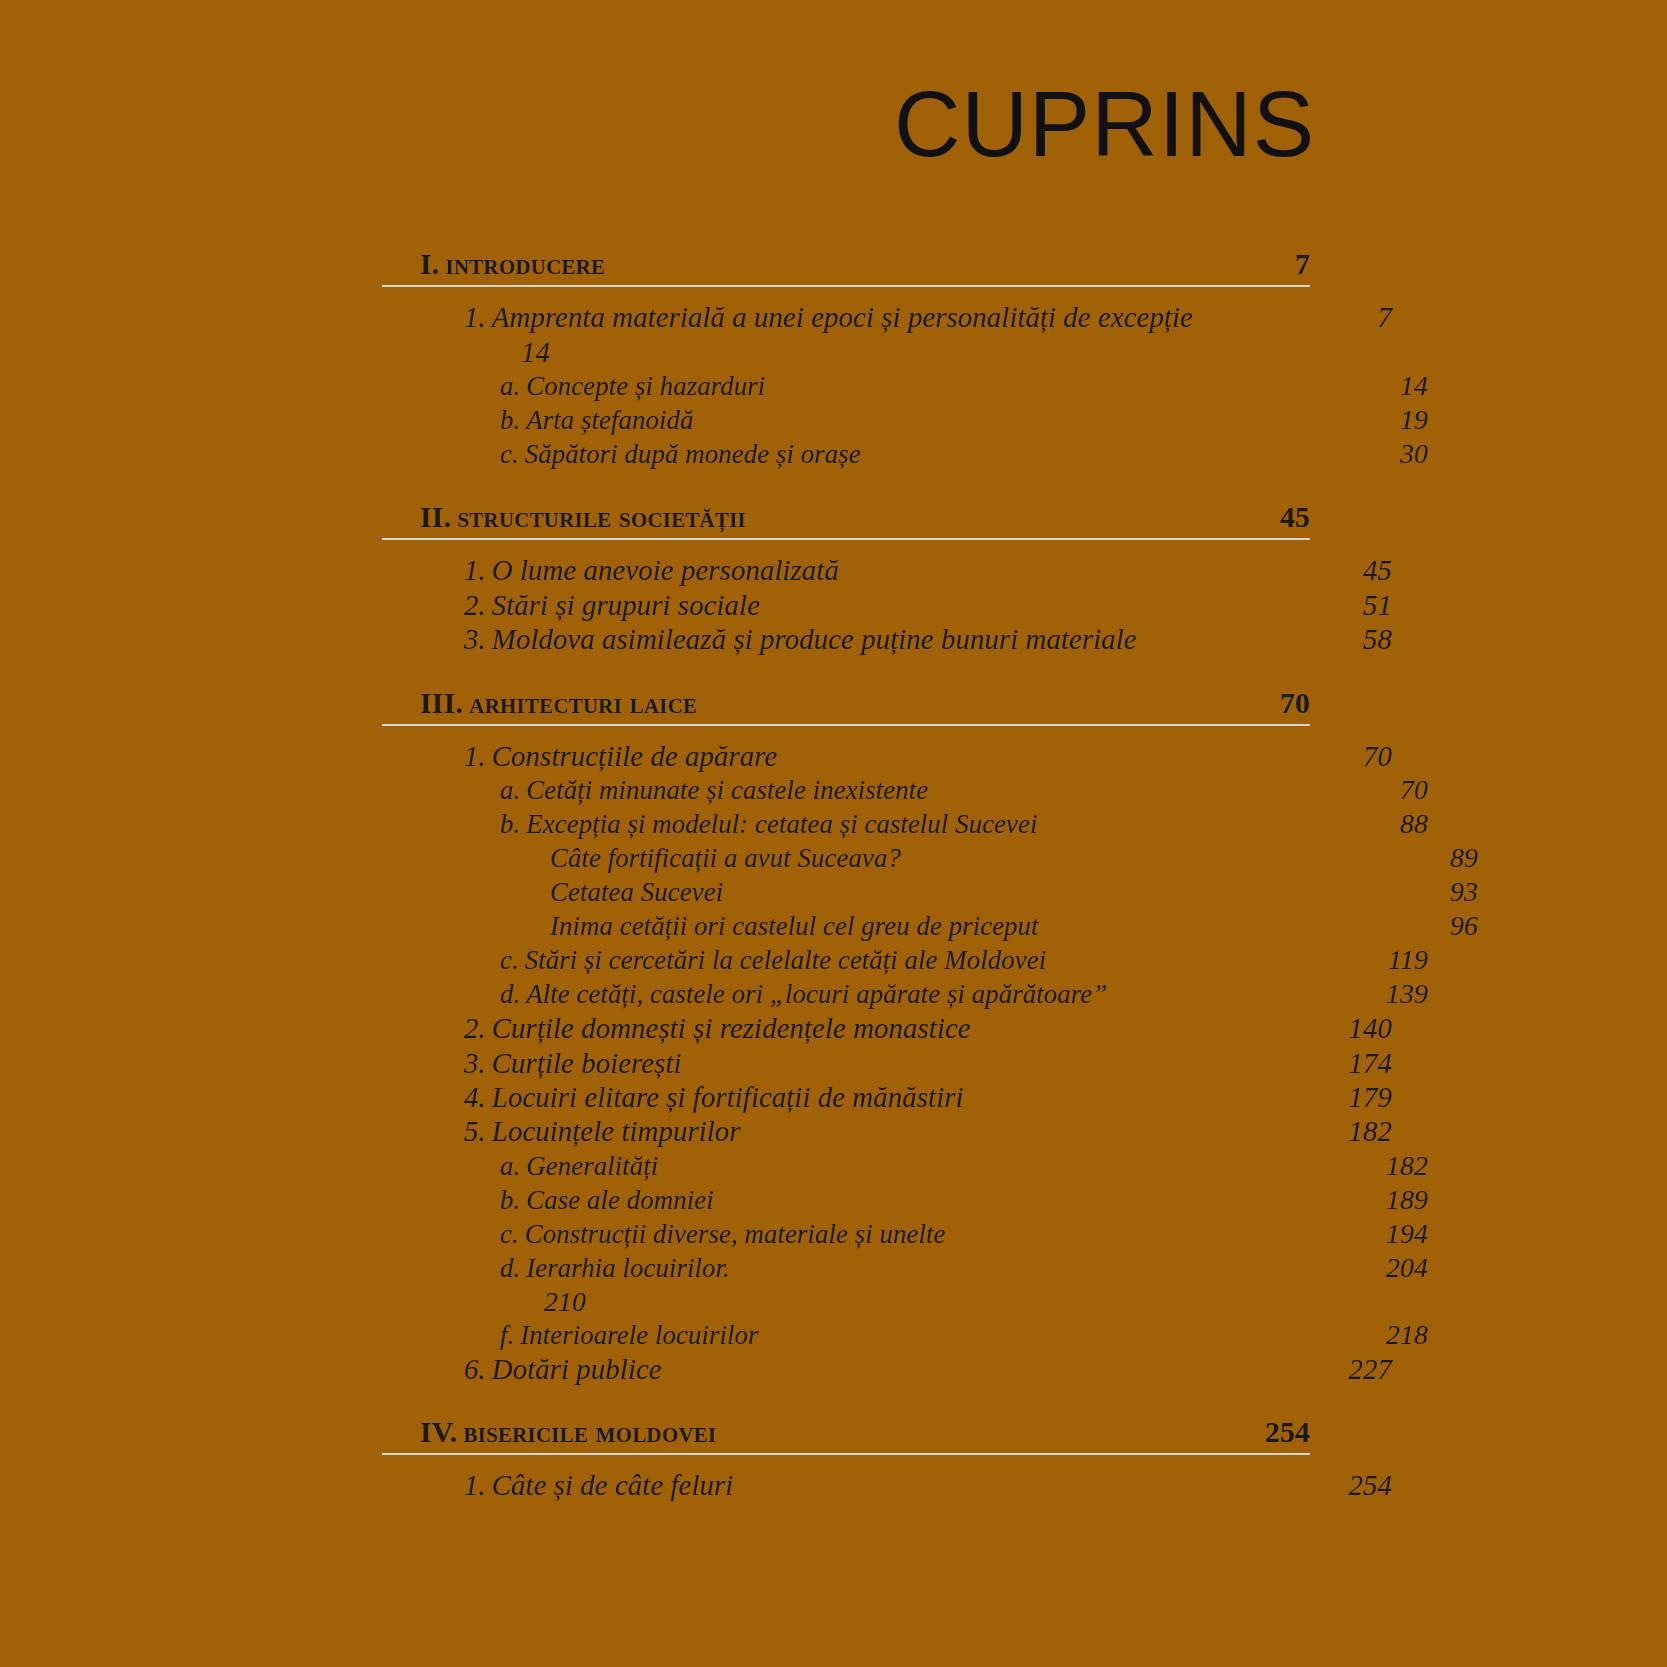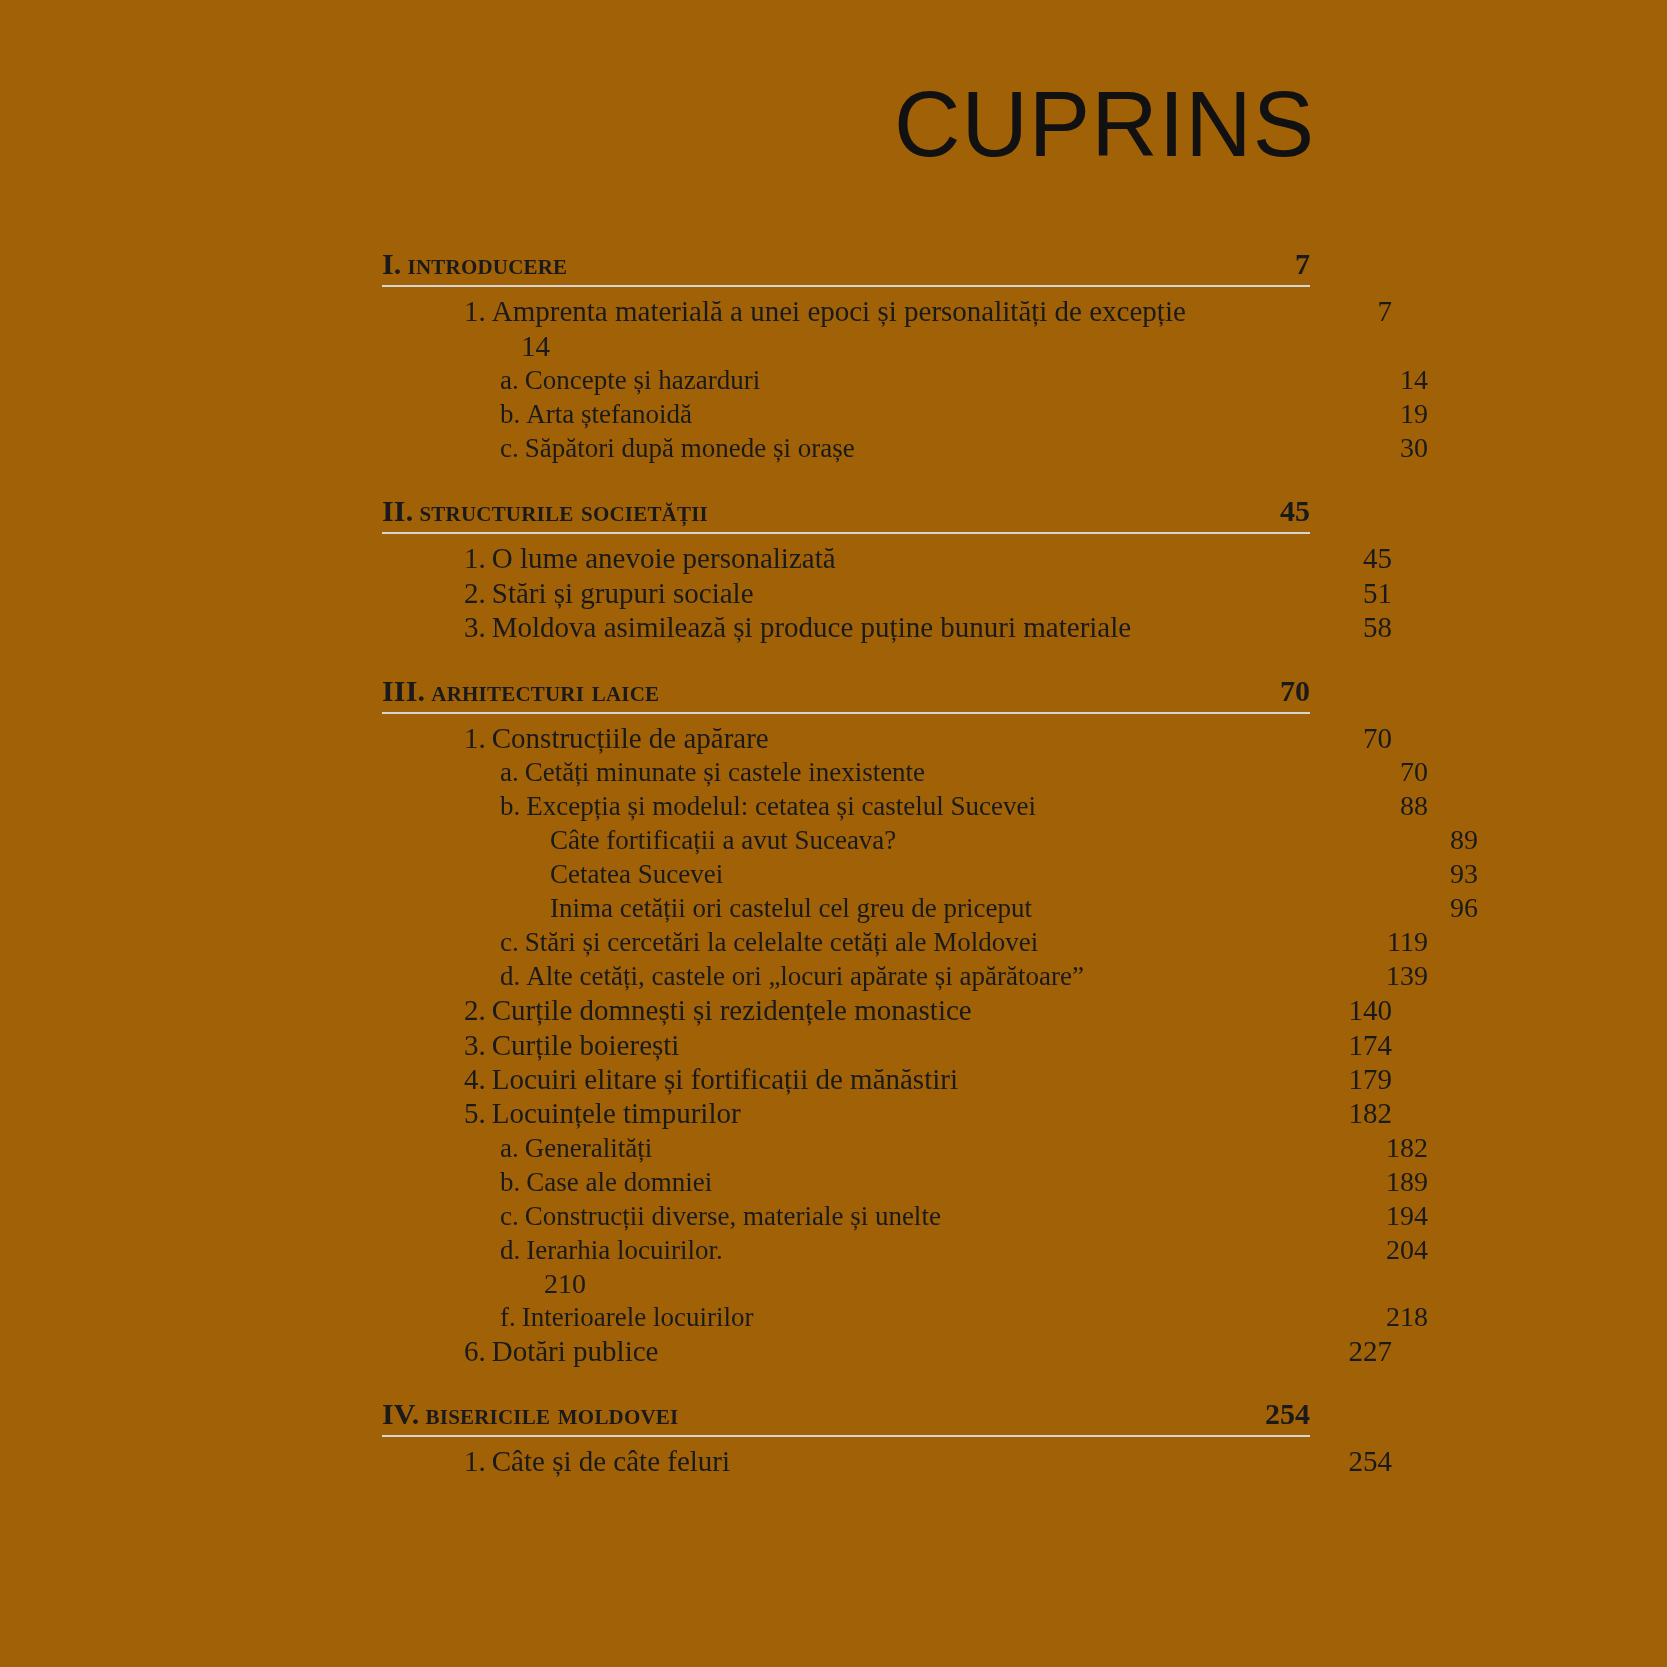--- a/index.html
+++ b/index.html
@@ -62,30 +62,30 @@
   
   .part {
     font-size: 30px;
     font-weight: bold;
     line-height: 1.08;
     padding-bottom: 5px;
     border-bottom: 2px solid #d4d4d4;
     margin-top: 30px;
   }
   .part:first-child { margin-top: 0; }
-  .part .label { letter-spacing: 0.2px; }
+  .part .label { letter-spacing: 0.2px; margin-left: 38px; }
   .part .smallcaps {
     font-variant: small-caps;
     text-transform: lowercase;
   }
   .part .roman { text-transform: none; }
   .part .page-no { font-size: 30px; font-weight: bold; }
 
   
-  .entries { padding-top: 7px; }
+  .entries { padding-top: 13px; font-style: italic; }
 
   
   .lvl1 {
     font-size: 29px;
     line-height: 1.185;
     padding-left: 82px;
   }
   
   .lvl2 {
     font-size: 27px;

